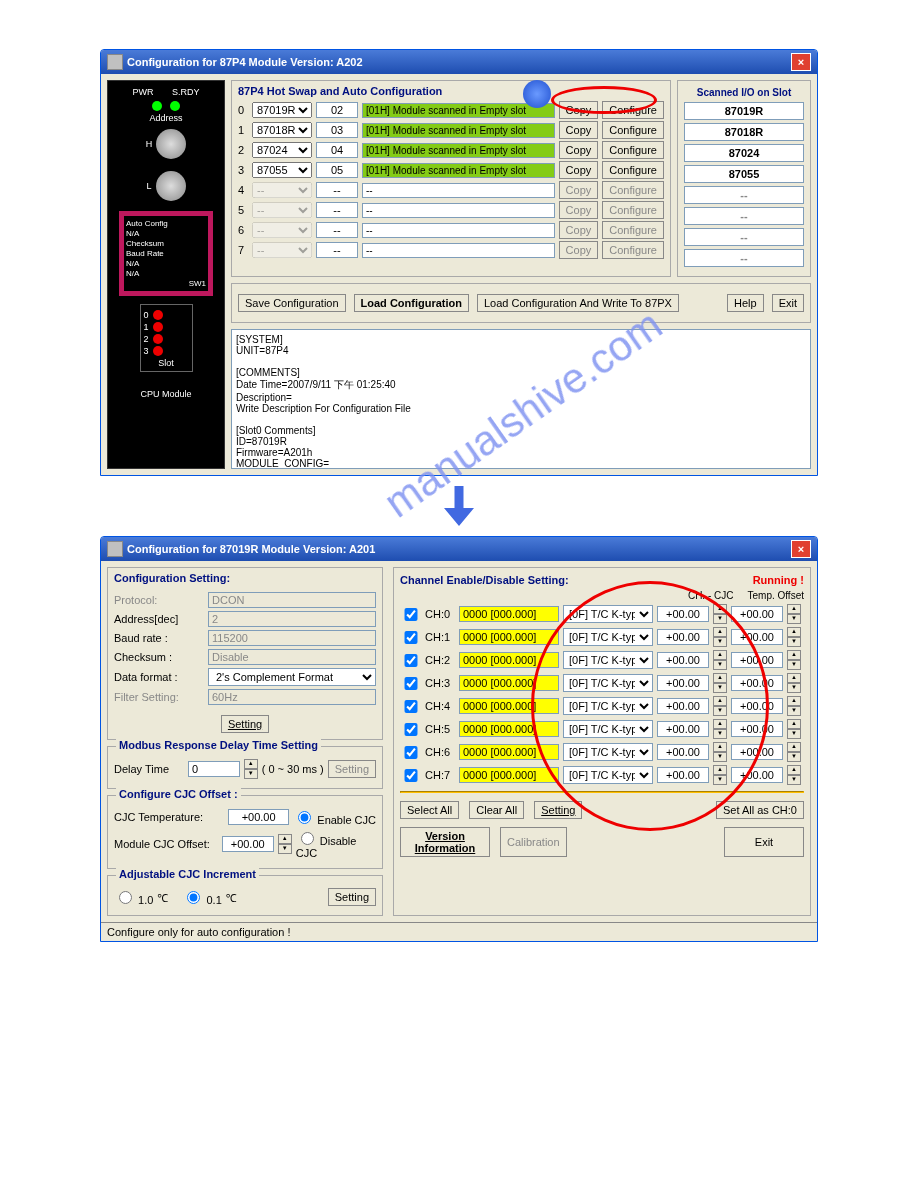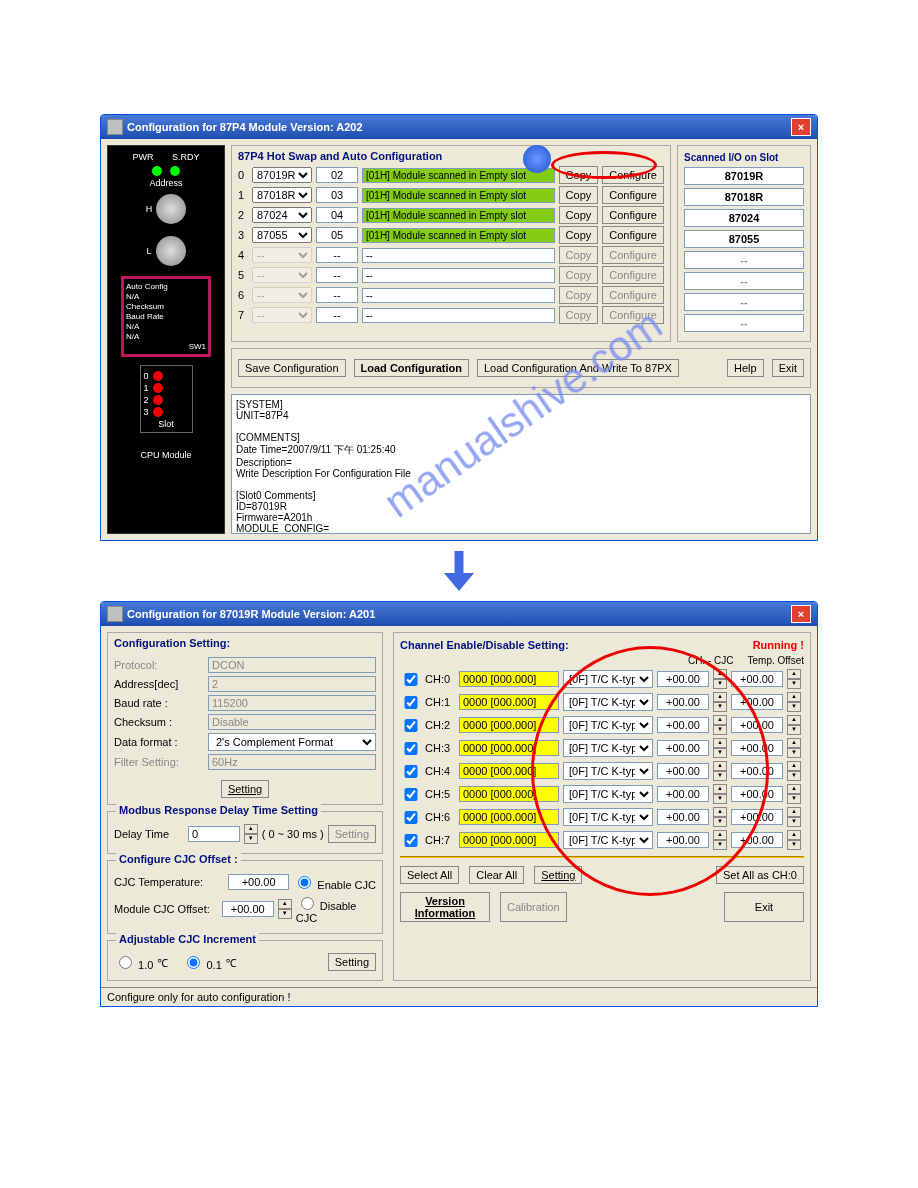--- a/index.html
+++ b/index.html
@@ -1,16 +1,16 @@
 <!DOCTYPE html>
 <html><head>
 <meta charset="utf-8">
 <style>
 body{margin:0;font-family:Tahoma,Arial,sans-serif;font-size:11px;background:#fff;width:918px}
-.page{padding:114px 100px 40px}
+.page{padding:49px 100px 40px}
 .win{border:1px solid #0054e3;border-radius:4px 4px 0 0;overflow:hidden;background:#ece9d8;margin-bottom:6px}
 .tbar{background:linear-gradient(#4a7bd8,#1e4db0);color:#fff;padding:3px 6px;display:flex;align-items:center;gap:4px}
 .tbar .ico{width:14px;height:14px;background:#c0c0c0;border:1px solid #888}
 .tbar .ttl{flex:1;font-weight:bold;font-size:11px}
 .tbar .xbtn{width:18px;height:16px;background:#e04030;color:#fff;display:flex;align-items:center;justify-content:center;border:1px solid #fff;font-weight:bold;cursor:pointer}
 .body{padding:6px;display:flex;gap:6px}
 .cpum{width:108px;background:#000;border:1px solid #333;color:#fff;padding:4px;font-size:9px;display:flex;flex-direction:column;align-items:center}
 .leds{display:flex;gap:8px;margin:2px 0}
 .led{width:10px;height:10px;border-radius:50%;background:#0f0}
 .dial{width:30px;height:30px;background:radial-gradient(#ddd,#888);border-radius:50%;margin:6px auto}
@@ -25,21 +25,21 @@
 .hdrrow{display:flex;font-size:10px;font-weight:bold;margin-bottom:2px}
 .srow{display:flex;gap:4px;align-items:center;margin:2px 0}
 .idx{width:10px}
 .sel{width:60px;font-size:11px}
 .addr{width:38px;text-align:center;border:1px solid #7f9db9;background:#fff;padding:1px}
 .status{flex:1;background:#84cc16;border:1px solid #7f9db9;padding:1px 3px;white-space:nowrap;overflow:hidden;font-size:10px}
 .status.empty{background:#fff}
 .btn{background:#ece9d8;border:1px solid #888;padding:2px 6px;cursor:pointer;font-size:11px}
 .btn.dis{color:#888}
 .scanned{width:120px}
-.scanned .gtitle3{color:#001080;font-weight:bold;font-size:10px;text-align:left;margin-bottom:4px}
+.scanned .gtitle3{color:#001080;font-weight:bold;font-size:10px;text-align:center;margin-bottom:4px}
 .scanbox{border:1px solid #7f9db9;background:#fff;text-align:center;padding:2px;margin:3px 0;font-weight:bold}
 .scanbox.empty{color:#888}
 .btnrow{display:flex;gap:8px;padding:4px 0}
 .log{border:1px solid #7f9db9;background:#fff;padding:4px;height:130px;font-size:10px;overflow:auto}
 .arrow{width:30px;height:40px;margin:10px auto;background:#4169e1;clip-path:polygon(35% 0,65% 0,65% 55%,100% 55%,50% 100%,0 55%,35% 55%)}
 .cols{display:flex;gap:10px}
 .left{width:276px;display:flex;flex-direction:column;gap:6px}
 .frow{display:flex;align-items:center;margin:3px 0;gap:4px}
 .flbl{width:90px}
 .finp{flex:1;border:1px solid #7f9db9;background:#fff;padding:1px 3px}
@@ -82,21 +82,21 @@
           </div>
    <div>Address</div>
    <div style="display:flex;align-items:center;gap:4px">
             <span>H</span>
             <div class="dial"></div>
           </div>
    <div style="display:flex;align-items:center;gap:4px">
             <span>L</span>
             <div class="dial"></div>
           </div>
-   <div style="border:3px solid #be185d;padding:2px;margin:4px 0;width:80px">
+   <div style="border:5px solid #be185d;padding:2px;margin:4px 0;width:80px">
     <div class="lblC">Auto Config</div>
     <div class="lblC">N/A</div>
     <div class="lblC">Checksum</div>
     <div class="lblC">Baud Rate</div>
     <div class="lblC">N/A</div>
     <div class="lblC">N/A</div>
     <div class="lblC" style="text-align:right">SW1</div>
    </div>
    <div class="sw1">
     <div class="row">

